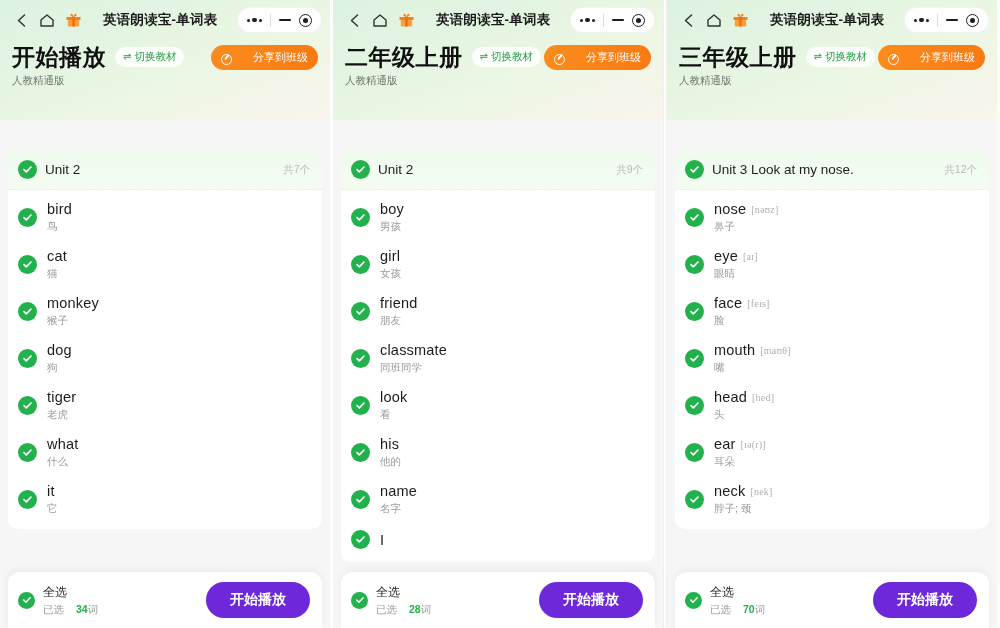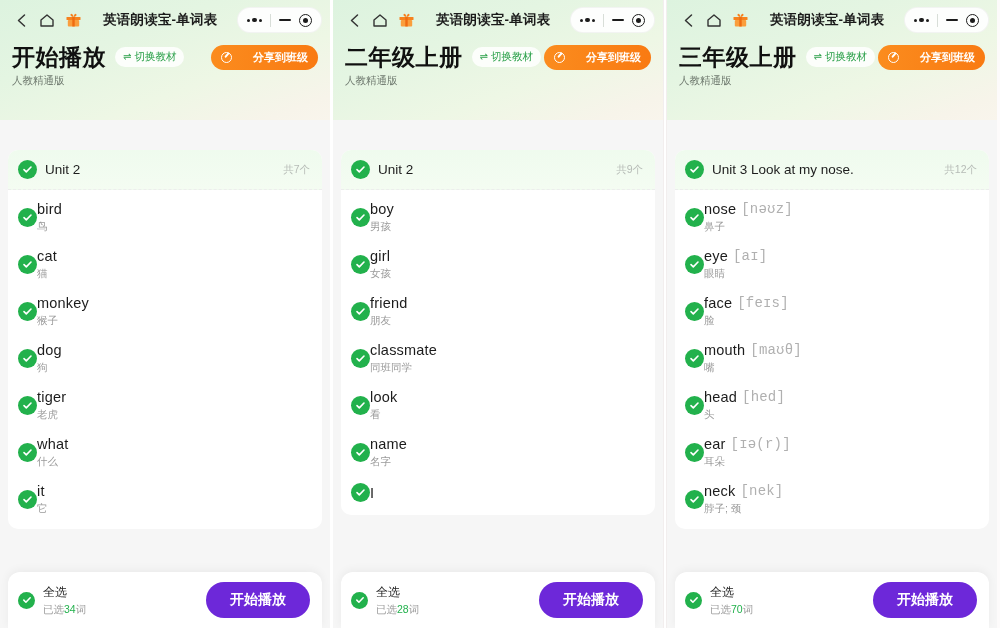--- a/index.html
+++ b/index.html
@@ -89,23 +89,23 @@
     background: rgba(255,255,255,.85);
     border-radius: 12px;
     padding: 3px 8px;
     font-size: 10.5px;
     color: #2aa049;
     white-space: nowrap;
   }
   .switch-btn .sw-ico { color:#2aa049; font-size:10px; line-height:1; }
   .share-btn {
     margin-left: auto;
-    display: inline-flex; align-items: center; gap: 21px;
+    display: inline-flex; align-items: flex-end; gap: 21px;
     background: linear-gradient(95deg,#fb8c1e,#f97a12);
-    color: #fff; font-size: 11px; font-weight: bold;
+    color: #fff; font-size: 11px; font-weight: normal;
     border-radius: 13px;
     padding: 5px 10px;
     white-space: nowrap;
   }
   .share-btn .ring {
     width: 11px; height: 11px; border: 1.5px solid #fff; border-radius: 50%;
     position: relative; display:block;
   }
   .share-btn .ring::after{
     content:""; position:absolute; left:4.2px; top:-1px; width:1.5px; height:6px;
@@ -149,24 +149,24 @@
     border-bottom: 1px dashed #ededed;
   }
   .unit-head .utitle { font-size: 13.5px; color:#1d1d1d; margin-left:8px; }
   .unit-head .ucount { margin-left:auto; font-size:10.5px; color:#b6bbb6; }
 
   .words { padding: 4px 0 6px 0; }
   .word {
     display: flex; align-items: center;
     padding: 7px 10px;
   }
-  .word .wtxt { }
+  .word .wtxt { margin-left: 10px; }
   .wen { font-size: 14.5px; color: #1c1c1c; font-weight: 500; letter-spacing: .2px; }
-  .wen .ipa { font-size: 14px; color:#b0b0b0; font-weight: normal; margin-left: 5px;
-              font-family: Liberation Mono, monospace; vertical-align: 1px; }
+  .wen .ipa { font-size: 10px; color:#b0b0b0; font-weight: normal; margin-left: 5px;
+              font-family: Liberation Serif, serif; vertical-align: 1px; }
   .wcn { font-size: 10.5px; color: #9a9a9a; margin-top: 3px; }
 
   
   .chk { width: 19px; height: 19px; border-radius: 50%; background: #22b14c;
          flex: none; display:flex; align-items:center; justify-content:center; }
   .chk svg { display:block; }
   .chk.sm { width: 17px; height: 17px; }
 
   
   .bottombar {
@@ -174,21 +174,21 @@
     height: 56px;
     background: #fff;
     border-radius: 12px 12px 0 0;
     display: flex; align-items: center;
     padding: 0 12px 0 10px;
     box-shadow: 0 -2px 10px rgba(0,0,0,.05);
   }
   .bb-txt { margin-left: 8px; }
   .bb-t1 { font-size: 12px; color: #222; font-weight: 500; }
   .bb-t2 { font-size: 10.5px; color: #9a9a9a; margin-top: 2px; }
-  .bb-t2 b { color: #22b14c; font-weight: normal; }
+  .bb-t2 b { color: #22b14c; font-weight: bold; margin-left: 12px; }
   .play-btn {
     margin-left: auto;
     background: #6d28d9; color: #fff;
     font-size: 14px; font-weight: bold;
     border-radius: 19px;
     padding: 9px 24px;
     white-space: nowrap;
   }
   .fade {
     position:absolute; left:8px; right:8px; bottom:56px; height:14px;
@@ -499,20 +499,31 @@
                 <div class="wcn">看</div>
               </span>
             </div>
             <div class="word">
               <span class="chk">
                 <svg width="11" height="11" viewBox="0 0 11 11">
                   <path d="M2 5.6 L4.3 7.9 L9 3" fill="none" stroke="#fff" stroke-width="1.6" stroke-linecap="round" stroke-linejoin="round"></path>
                 </svg>
               </span>
               <span class="wtxt">
+                <div class="wen">his</div>
+                <div class="wcn">他的</div>
+              </span>
+            </div>
+            <div class="word">
+              <span class="chk">
+                <svg width="11" height="11" viewBox="0 0 11 11">
+                  <path d="M2 5.6 L4.3 7.9 L9 3" fill="none" stroke="#fff" stroke-width="1.6" stroke-linecap="round" stroke-linejoin="round"></path>
+                </svg>
+              </span>
+              <span class="wtxt">
                 <div class="wen">name</div>
                 <div class="wcn">名字</div>
               </span>
             </div>
             <div class="word">
               <span class="chk">
                 <svg width="11" height="11" viewBox="0 0 11 11">
                   <path d="M2 5.6 L4.3 7.9 L9 3" fill="none" stroke="#fff" stroke-width="1.6" stroke-linecap="round" stroke-linejoin="round"></path>
                 </svg>
               </span>

